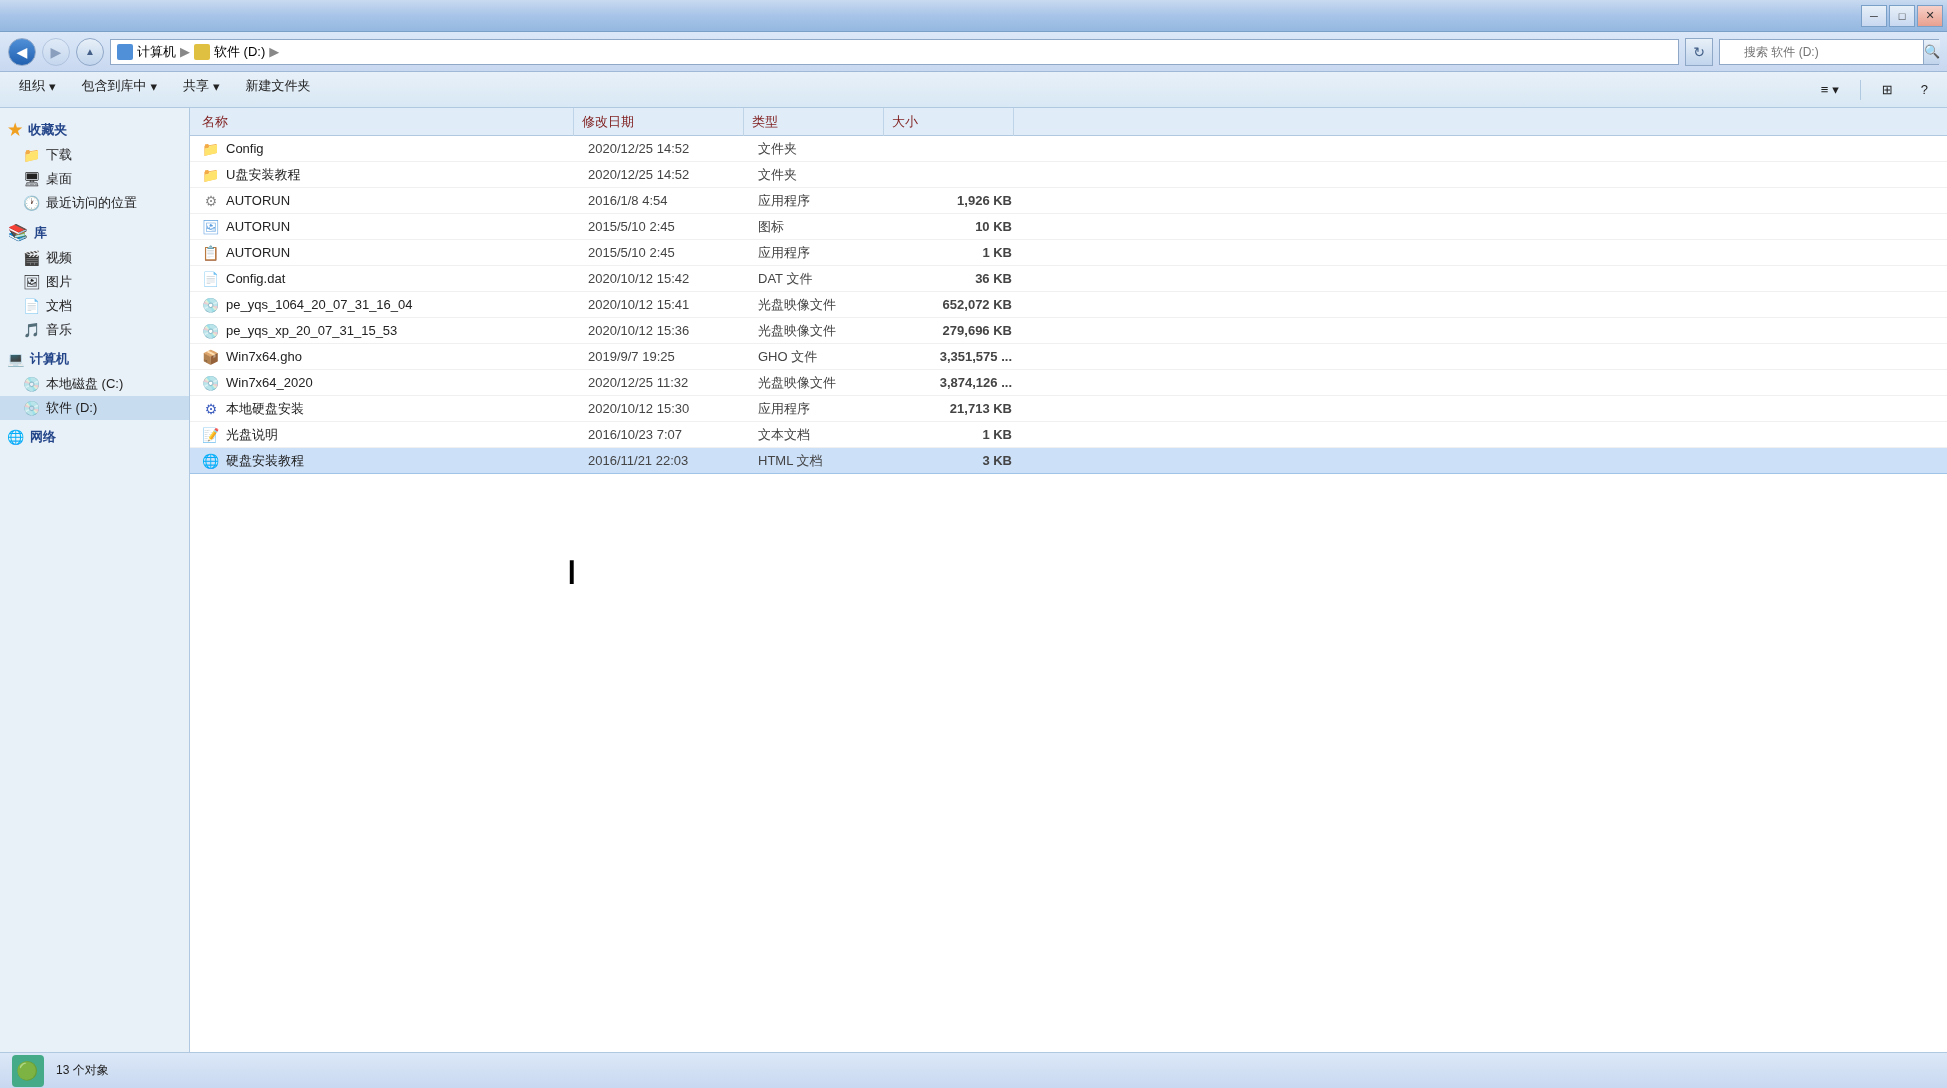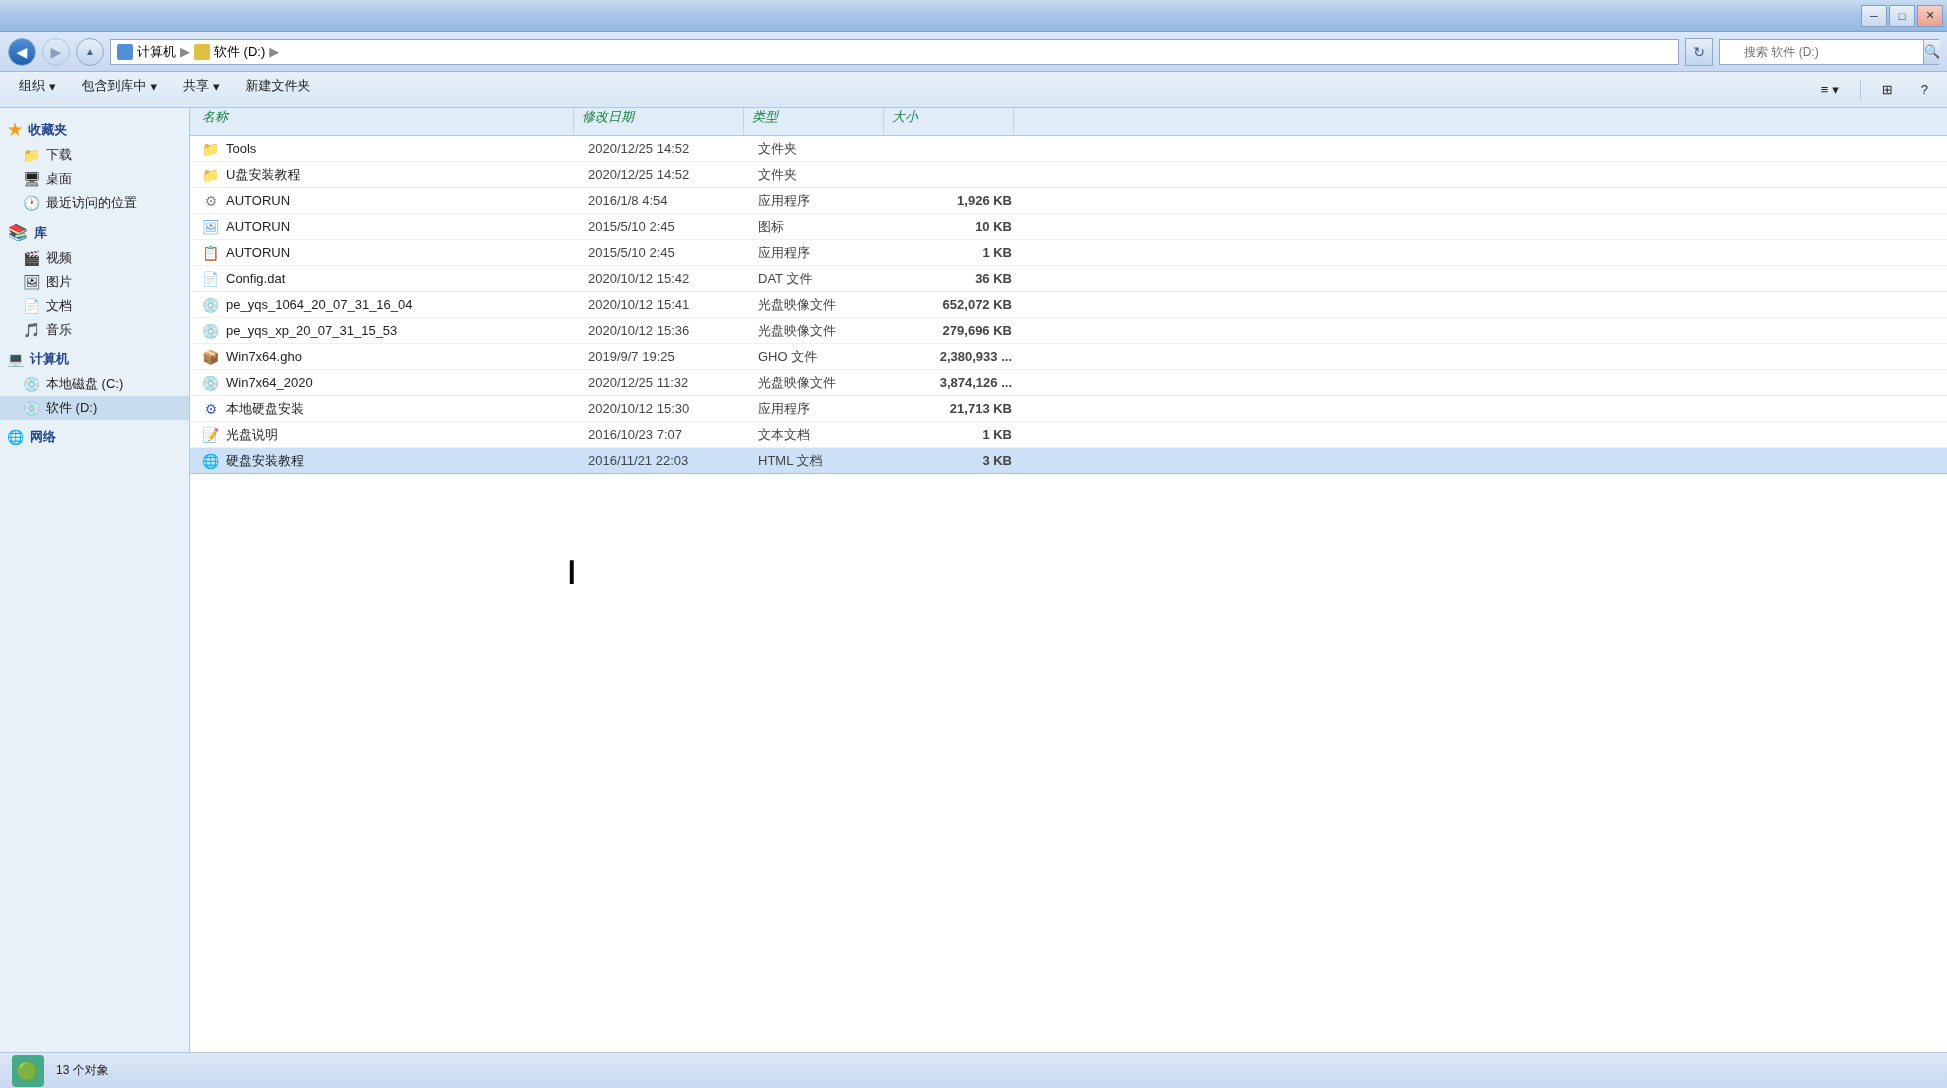--- a/index.html
+++ b/index.html
@@ -228,28 +228,27 @@
     .file-list-header {
       display: flex;
       align-items: center;
       background: #e0ecf8;
       border-bottom: 1px solid #b0c8e0;
       height: 28px;
       padding: 0 4px;
     }
     .col-header {
       display: flex;
-      align-items: flex-start;
+      align-items: center;
       padding: 0 8px;
       font-size: 13px;
-      color: #15803d;
+      color: #7f1d1d;
       height: 28px;
       cursor: pointer;
       border-right: 1px solid #c0d4e8;
-      font-style: italic;
     }
     .col-name { width: 380px; }
     .col-date { width: 170px; }
     .col-type { width: 140px; }
     .col-size { width: 130px; }
 
     .file-list {
       flex: 1;
       overflow-y: auto;
       background: #fff;
@@ -463,21 +462,21 @@
       </div>
       <div class="col-header col-size">
         <span>大小</span>
       </div>
     </div>
 
     <div class="file-list" id="file-list">
     <div class="file-row">
     <div class="file-cell name">
       <span class="file-icon" style="color:#e8a020">📁</span>
-      <span>Tools</span>
+      <span>Config</span>
     </div>
     <div class="file-cell date">2020/12/25 14:52</div>
     <div class="file-cell type">文件夹</div>
     <div class="file-cell size"></div>
   </div>
         <div class="file-row">
     <div class="file-cell name">
       <span class="file-icon" style="color:#e8a020">📁</span>
       <span>U盘安装教程</span>
     </div>
@@ -539,21 +538,21 @@
     <div class="file-cell type">光盘映像文件</div>
     <div class="file-cell size">279,696 KB</div>
   </div>
         <div class="file-row">
     <div class="file-cell name">
       <span class="file-icon" style="color:#e08040">📦</span>
       <span>Win7x64.gho</span>
     </div>
     <div class="file-cell date">2019/9/7 19:25</div>
     <div class="file-cell type">GHO 文件</div>
-    <div class="file-cell size">2,380,933 ...</div>
+    <div class="file-cell size">3,351,575 ...</div>
   </div>
         <div class="file-row">
     <div class="file-cell name">
       <span class="file-icon" style="color:#60c060">💿</span>
       <span>Win7x64_2020</span>
     </div>
     <div class="file-cell date">2020/12/25 11:32</div>
     <div class="file-cell type">光盘映像文件</div>
     <div class="file-cell size">3,874,126 ...</div>
   </div>

